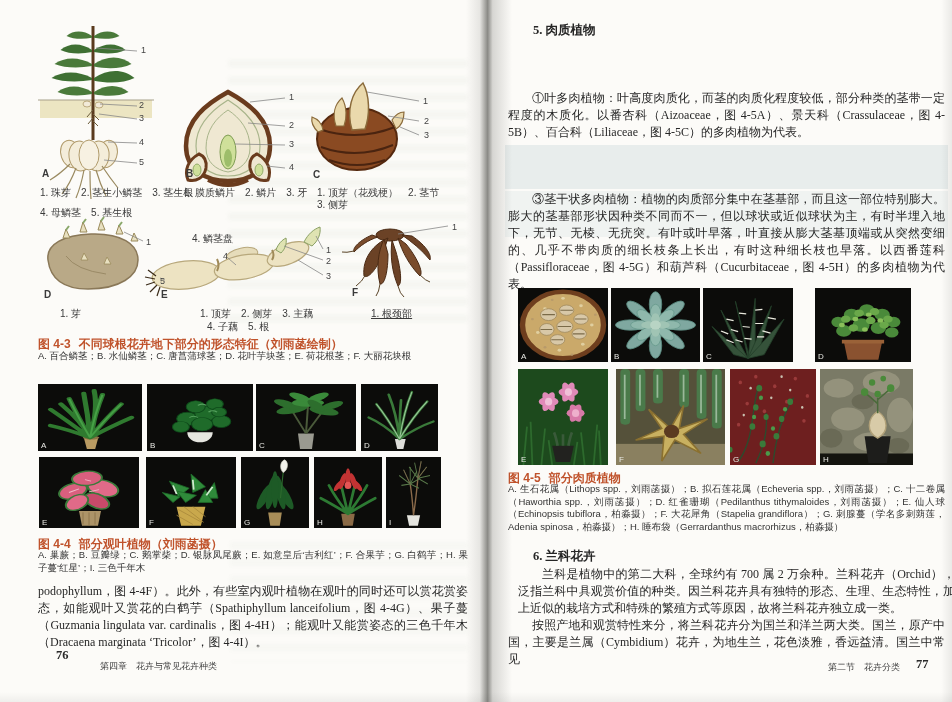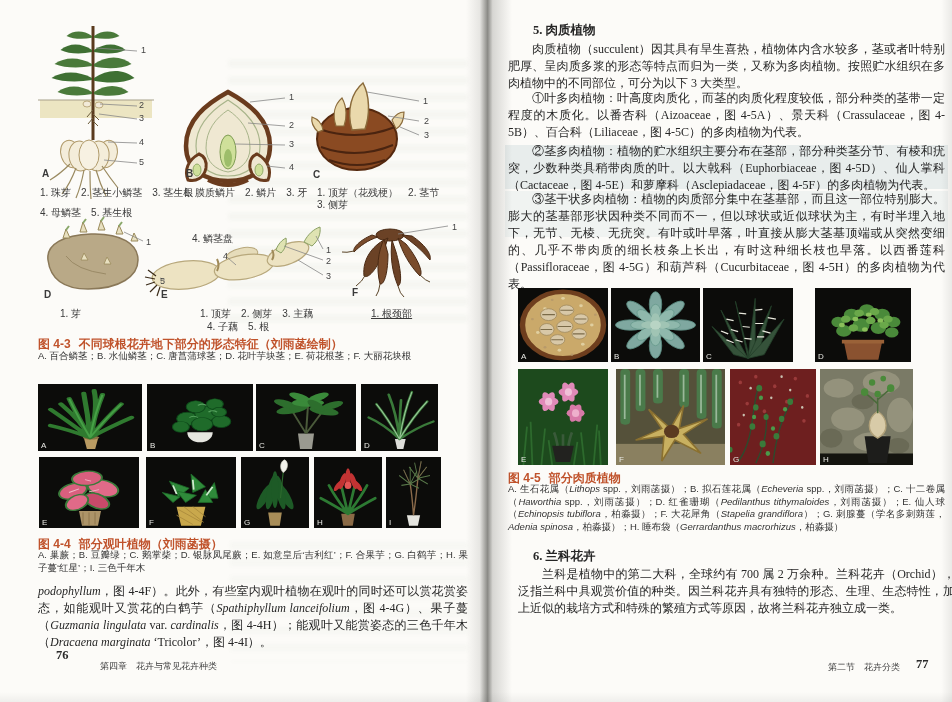--- a/index.html
+++ b/index.html
@@ -15,21 +15,21 @@
   #edge-bottom{position:absolute;left:0;top:692px;width:952px;height:10px;
     background:linear-gradient(180deg,rgba(0,0,0,0),rgba(0,0,0,0.05));}
   .bleed{position:absolute;filter:blur(2px);opacity:.55;pointer-events:none;
     background:repeating-linear-gradient(180deg,rgba(125,150,122,0.10) 0 7px,rgba(0,0,0,0) 7px 17px);}
   .tint{position:absolute;pointer-events:none;}
   
   .bt{font-size:12px;line-height:17px;text-align:justify;}
   .ind{text-indent:2em;}
   .jl{text-align-last:justify;}
   .head{font-size:12.5px;font-weight:bold;text-indent:2em;}
-  .lat{font-style:italic;}
+  .lat{}
   .figcap{font-family:Liberation Sans, sans-serif;font-size:12px;font-weight:bold;color:#c0532c;}
   .figcap .tag{margin-right:8px;}
   .figlist{font-family:"Liberation Sans","DejaVu Sans",sans-serif;font-size:9.5px;line-height:12.5px;color:#333;text-align:justify;}
   .dlab{font-family:"Liberation Sans","DejaVu Sans",sans-serif;font-size:10px;color:#3a3a3a;white-space:nowrap;}
   .dletter{font-family:"Liberation Sans","DejaVu Sans",sans-serif;font-size:10px;font-weight:bold;color:#3a3a3a;}
   .cnum{font-family:"Liberation Sans","DejaVu Sans",sans-serif;font-size:9px;color:#444;}
   .ph{position:absolute;background:#0c0c0a;overflow:hidden;}
   .ph svg{position:absolute;left:0;top:0;width:100%;height:100%;}
   .pl{position:absolute;left:3px;bottom:1px;font-family:"Liberation Sans","DejaVu Sans",sans-serif;
       font-size:8px;color:#e9e9e4;z-index:2;}
@@ -331,23 +331,21 @@
     <span class="tag">图 4-4</span><span>部分观叶植物（刘雨菡摄）</span>
   </div>
   <div class="abs figlist" style="left:38px;top:549px;width:430px;">A. 巢蕨；B. 豆瓣绿；C. 鹅掌柴；D. 银脉凤尾蕨；E. 如意皇后‘吉利红’；F. 合果芋；G. 白鹤芋；H. 果子蔓‘红星’；I. 三色千年木</div>
 
   <div class="abs bt" style="left:38px;top:583px;width:430px;"><span class="lat">podophyllum</span><span>，图 4-4F）。此外，有些室内观叶植物在观叶的同时还可以赏花赏姿态，如能观叶又赏花的白鹤芋（</span><span class="lat">Spathiphyllum lanceifolium</span><span>，图 4-4G）、果子蔓（</span><span class="lat">Guzmania lingulata</span><span> var. </span><span class="lat">cardinalis</span><span>，图 4-4H）；能观叶又能赏姿态的三色千年木（</span><span class="lat">Dracaena marginata</span><span> ‘Tricolor’，图 4-4I）。</span></div>
 
   <span class="abs footer-num" style="left:56px;top:648px;">76</span>
   <span class="abs footer-txt" style="left:100px;top:660px;">第四章　花卉与常见花卉种类</span>
 
   <div class="abs head" style="left:508px;top:22px;width:437px;">5. 肉质植物</div>
-  <div class="abs bt ind" style="left:508px;top:41px;width:437px;">肉质植物（succulent）因其具有旱生喜热，植物体内含水较多，茎或者叶特别肥厚、呈肉质多浆的形态等特点而归为一类，又称为多肉植物。按照贮水组织在多肉植物中的不同部位，可分为以下 3 大类型。</div>
   <div class="abs bt ind" style="left:508px;top:90px;width:437px;">①叶多肉植物：叶高度肉质化，而茎的肉质化程度较低，部分种类的茎带一定程度的木质化。以番杏科（Aizoaceae，图 4-5A）、景天科（Crassulaceae，图 4-5B）、百合科（Liliaceae，图 4-5C）的多肉植物为代表。</div>
-  <div class="abs bt ind" style="left:508px;top:143px;width:437px;">②茎多肉植物：植物的贮水组织主要分布在茎部，部分种类茎分节、有棱和疣突，少数种类具稍带肉质的叶。以大戟科（Euphorbiaceae，图 4-5D）、仙人掌科（Cactaceae，图 4-5E）和萝摩科（Asclepiadaceae，图 4-5F）的多肉植物为代表。</div>
   <div class="abs bt ind" style="left:508px;top:191px;width:437px;">③茎干状多肉植物：植物的肉质部分集中在茎基部，而且这一部位特别膨大。膨大的茎基部形状因种类不同而不一，但以球状或近似球状为主，有时半埋入地下，无节、无棱、无疣突。有叶或叶早落，叶直接从膨大茎基顶端或从突然变细的、几乎不带肉质的细长枝条上长出，有时这种细长枝也早落。以西番莲科（Passifloraceae，图 4-5G）和葫芦科（Cucurbitaceae，图 4-5H）的多肉植物为代表。</div>
 
   <div class="ph" style="left:518px;top:288px;width:90px;height:74px;">
     <svg viewBox="0 0 100 100" preserveAspectRatio="none">
       <circle cx="50" cy="50" r="45" fill="#caa96a" stroke="#6e3e1e" stroke-width="6"></circle>
       <g fill="#e0cfa0">
           <circle cx="30" cy="28" r="2"></circle>
           <circle cx="70" cy="24" r="2"></circle>
           <circle cx="82" cy="50" r="2"></circle>
           <circle cx="22" cy="60" r="2"></circle>
@@ -584,20 +582,21 @@
       <span class="pl">H</span>
   </div>
 
   <div class="abs figcap" style="left:508px;top:470px;">
     <span class="tag">图 4-5</span><span>部分肉质植物</span>
   </div>
   <div class="abs figlist" style="left:508px;top:483px;width:437px;"><span>A. 生石花属（</span><span class="lat">Lithops</span><span> spp.，刘雨菡摄）；B. 拟石莲花属（</span><span class="lat">Echeveria</span><span> spp.，刘雨菡摄）；C. 十二卷属（</span><span class="lat">Haworthia</span><span> spp.，刘雨菡摄）；D. 红雀珊瑚（</span><span class="lat">Pedilanthus tithymaloides</span><span>，刘雨菡摄）；E. 仙人球（</span><span class="lat">Echinopsis tubiflora</span><span>，柏淼摄）；F. 大花犀角（</span><span class="lat">Stapelia grandiflora</span><span>）；G. 刺腺蔓（学名多刺蒴莲，</span><span class="lat">Adenia spinosa</span><span>，柏淼摄）；H. 睡布袋（</span><span class="lat">Gerrardanthus macrorhizus</span><span>，柏淼摄）</span></div>
 
   <div class="abs head" style="left:508px;top:548px;width:437px;">6. 兰科花卉</div>
   <div class="abs bt ind" style="left:508px;top:566px;width:437px;margin-left:10px;">兰科是植物中的第二大科，全球约有 700 属 2 万余种。兰科花卉（Orchid），泛指兰科中具观赏价值的种类。因兰科花卉具有独特的形态、生理、生态特性，加上近似的栽培方式和特殊的繁殖方式等原因，故将兰科花卉独立成一类。</div>
+  <div class="abs bt ind jl" style="left:508px;top:617px;width:437px;"><span>按照产地和观赏特性来分，将兰科花卉分为国兰和洋兰两大类。国兰，原产中国，主要是兰属（</span><span class="lat">Cymbidium</span><span>）花卉，为地生兰，花色淡雅，香远益清。国兰中常见</span></div>
 
   <span class="abs footer-txt" style="left:790px;top:661px;width:110px;text-align:right;display:inline-block;">第二节　花卉分类</span>
   <span class="abs footer-num" style="left:916px;top:657px;">77</span>
 
   <div id="gutter"></div>
   <div id="edge-right"></div>
   <div id="edge-bottom"></div>
 </div>
 
 </body></html>

